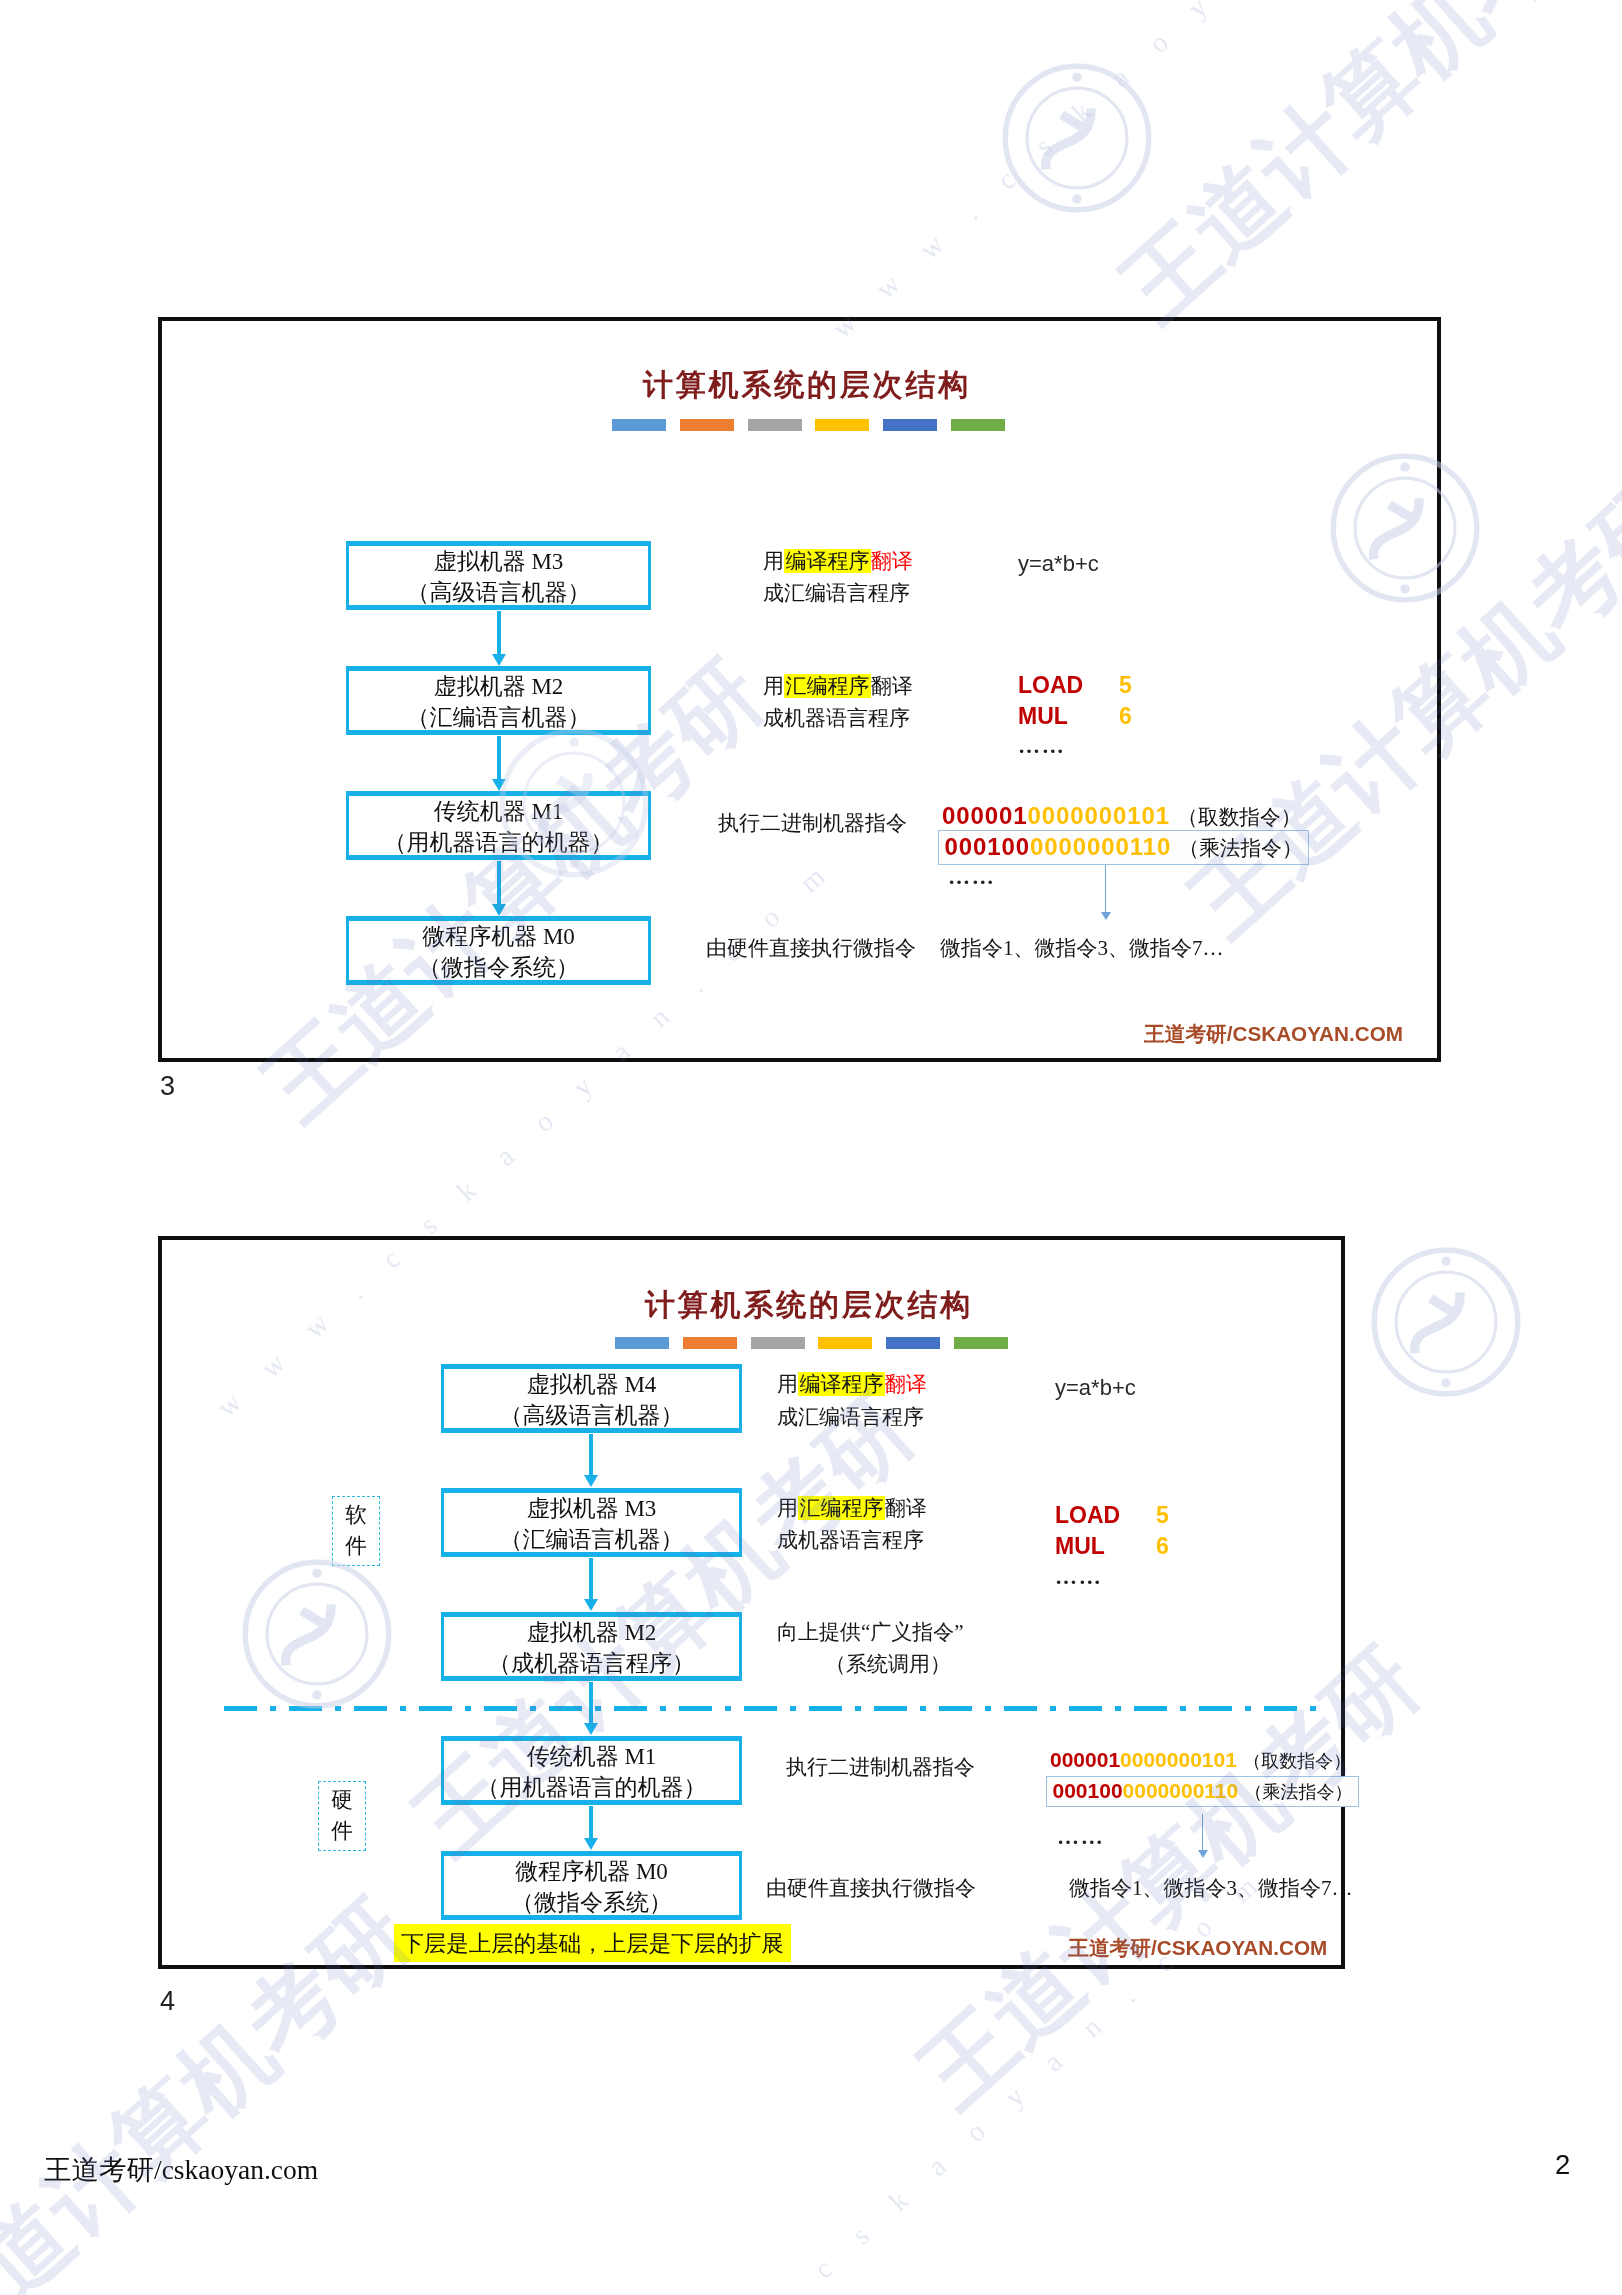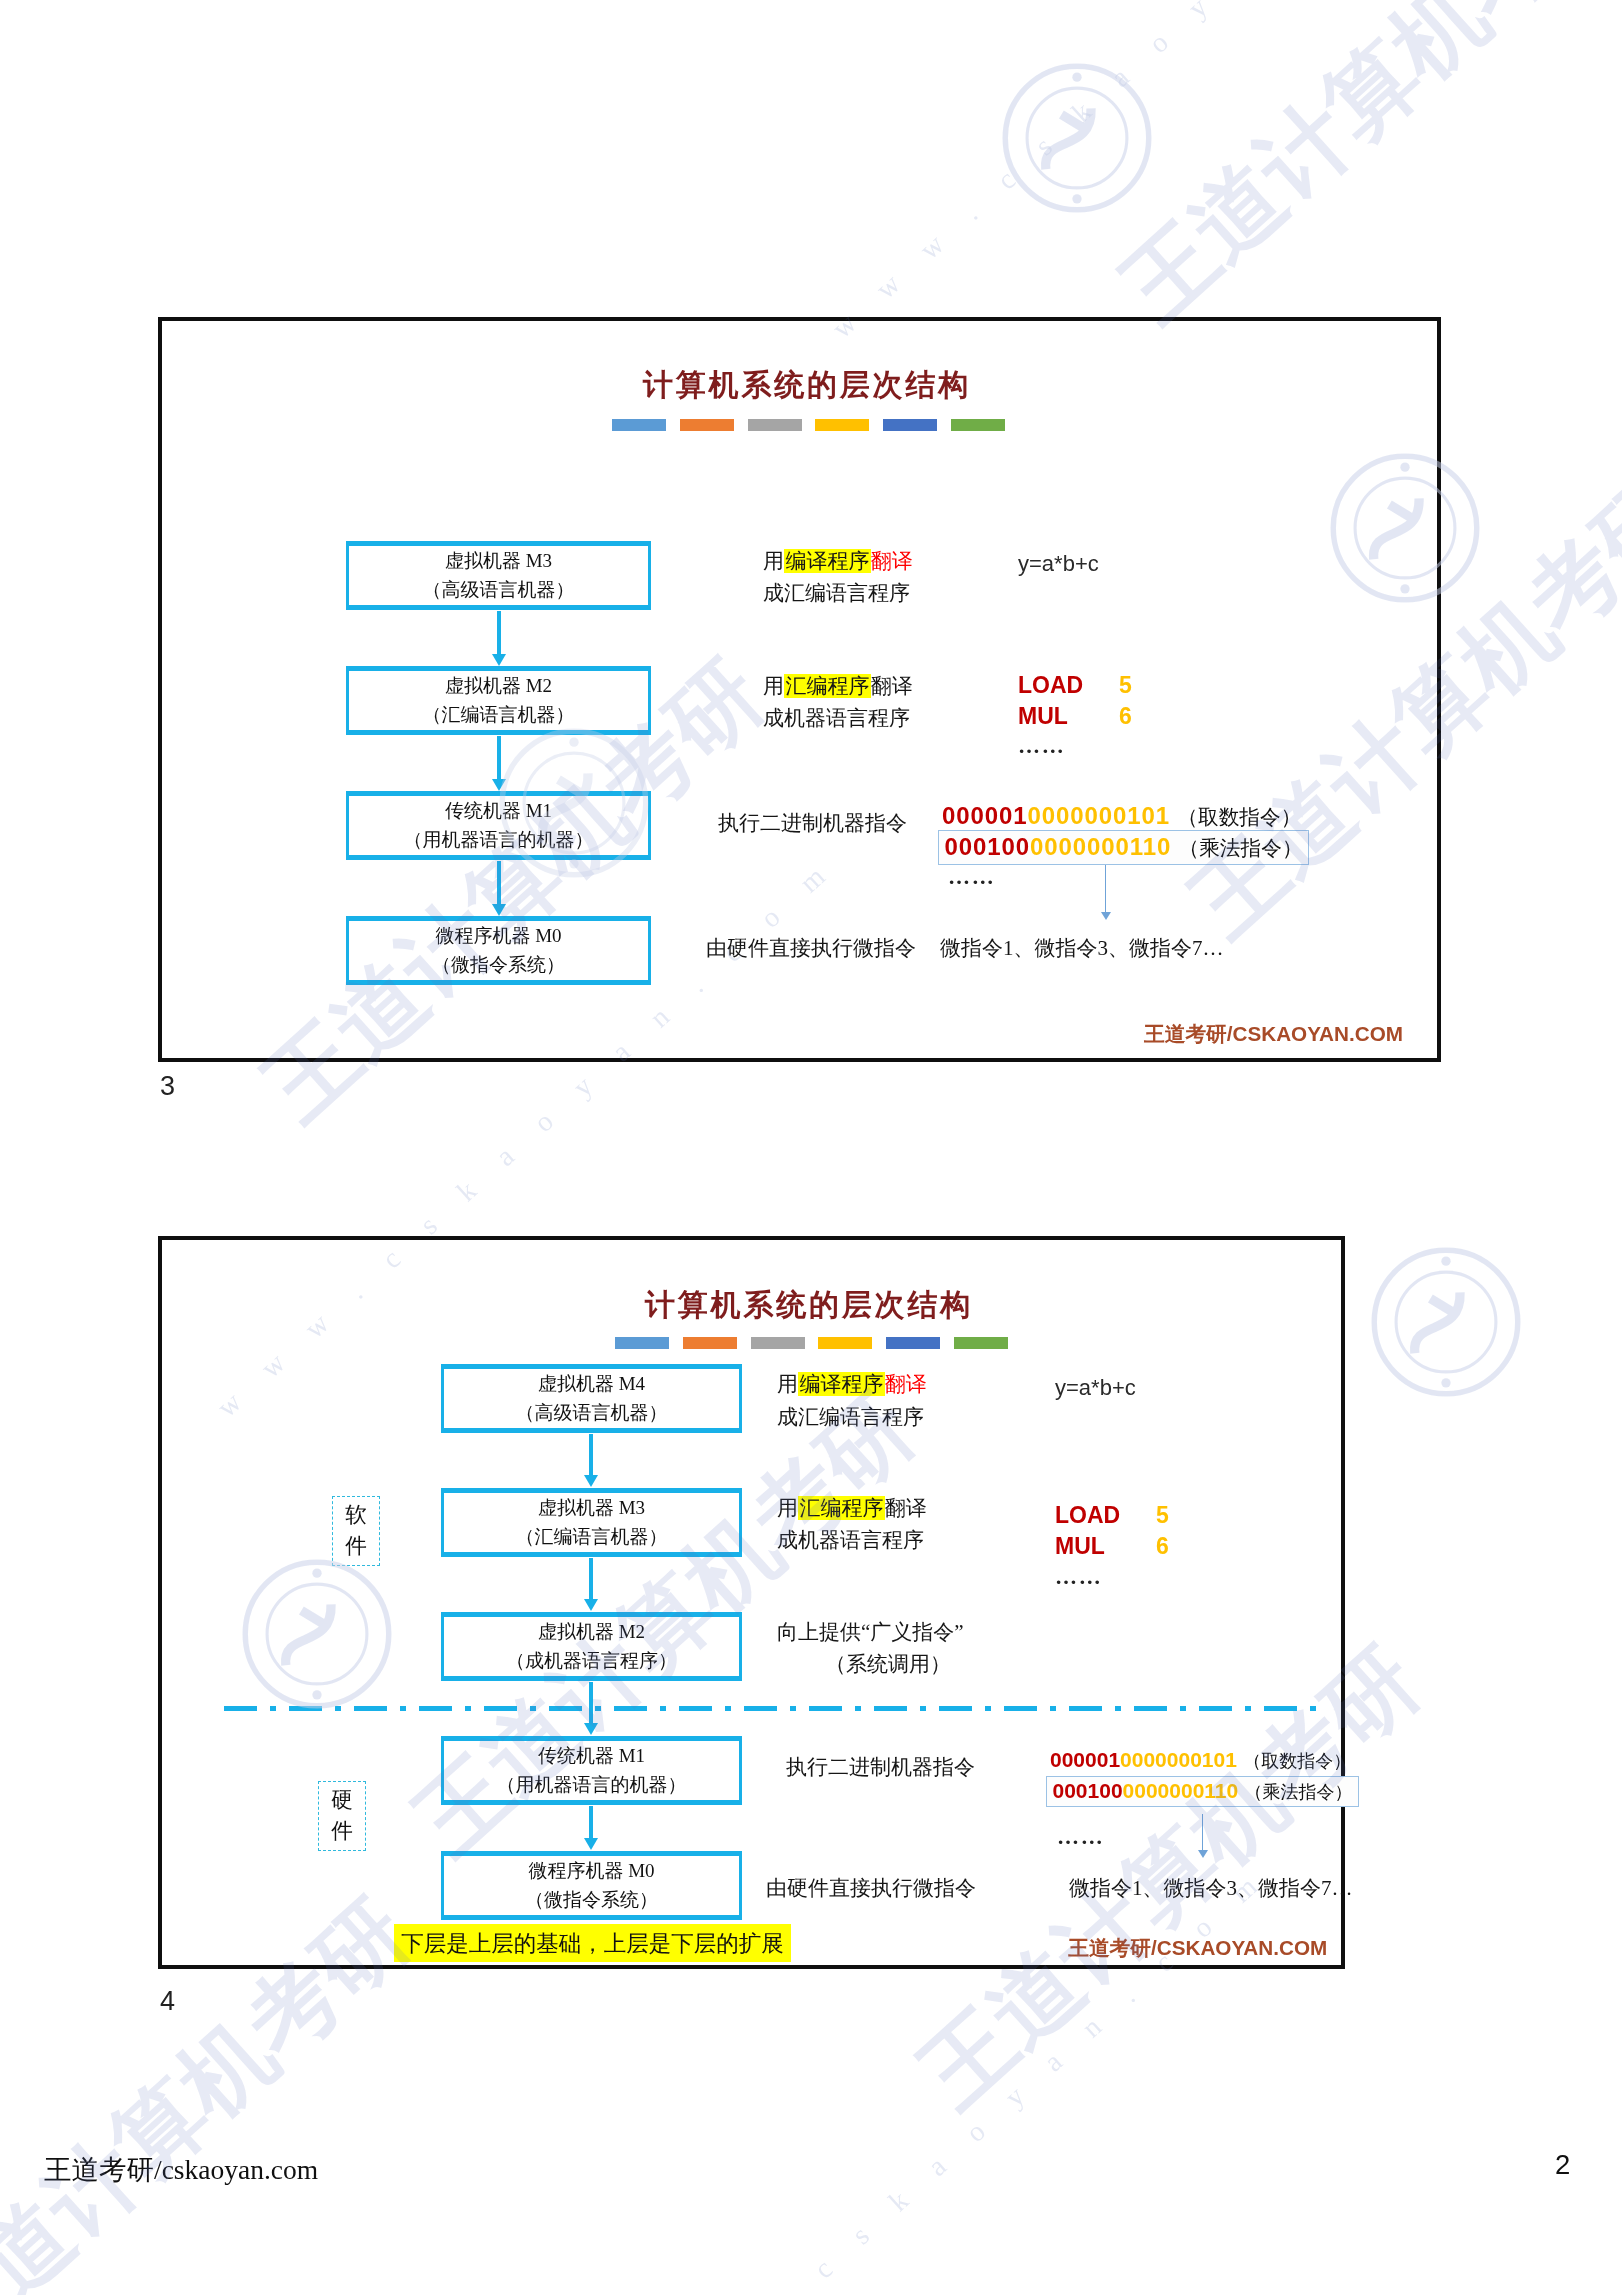--- a/index.html
+++ b/index.html
@@ -18,21 +18,21 @@
   .slide{position:absolute;background:#ffffff;border:4.1px solid #0f0f0f;box-sizing:border-box;z-index:1;}
   .title{position:absolute;font-family:"Liberation Sans","DejaVu Sans",sans-serif;font-weight:bold;
          font-size:30px;letter-spacing:2.8px;color:#7f1d1d;white-space:nowrap;transform:translateX(-50%);}
   .bars{position:absolute;display:flex;gap:13.8px;}
   .bar{width:54px;height:12.4px;}
   .b1{background:#5b9bd5}.b2{background:#ed7d31}.b3{background:#a5a5a5}
   .b4{background:#ffc000}.b5{background:#4472c4}.b6{background:#70ad47}
 
   .mbox{position:absolute;width:305px;height:69px;border:3.2px solid #18b0e8;border-top-width:5px;border-bottom-width:5px;
         box-sizing:border-box;background:#ffffff;display:flex;flex-direction:column;justify-content:space-evenly;
-        align-items:center;font-size:19px;color:#111;z-index:2;}
+        align-items:center;font-size:23px;color:#111;z-index:2;}
   .arrow{position:absolute;width:3.7px;background:#18b0e8;z-index:2;}
   .arrow:after{content:"";position:absolute;left:50%;transform:translateX(-50%);bottom:-11px;
         border:solid transparent;border-width:12px 7.8px 0 7.8px;border-top-color:#18b0e8;}
   .tarrow{position:absolute;width:1.4px;background:#6fa3d8;z-index:2;}
   .tarrow:after{content:"";position:absolute;left:50%;transform:translateX(-50%);bottom:-7.3px;
         border:solid transparent;border-width:8.3px 5px 0 5px;border-top-color:#6fa3d8;}
 
   .desc{position:absolute;font-size:21px;color:#161616;white-space:nowrap;z-index:2;}
   .hl{background:#ffff00;padding:0 1.4px;}
   .redtxt{color:#fe0000;}

